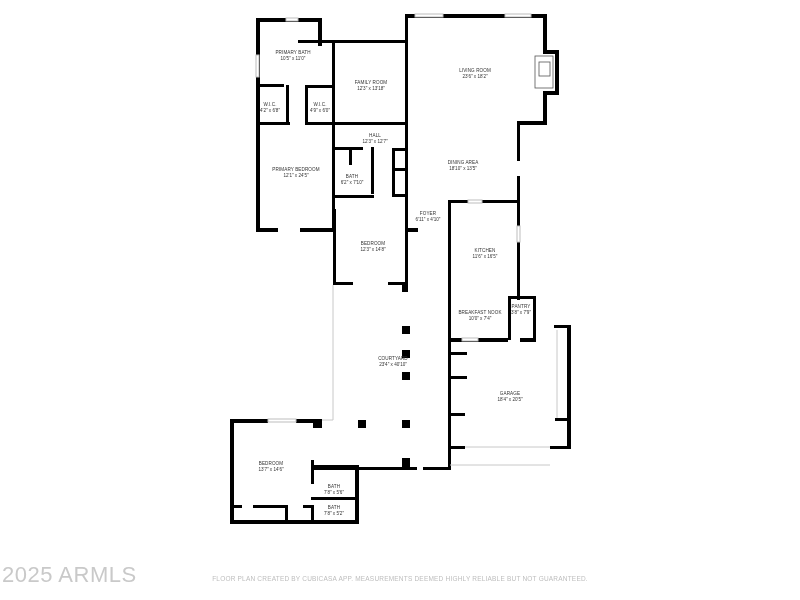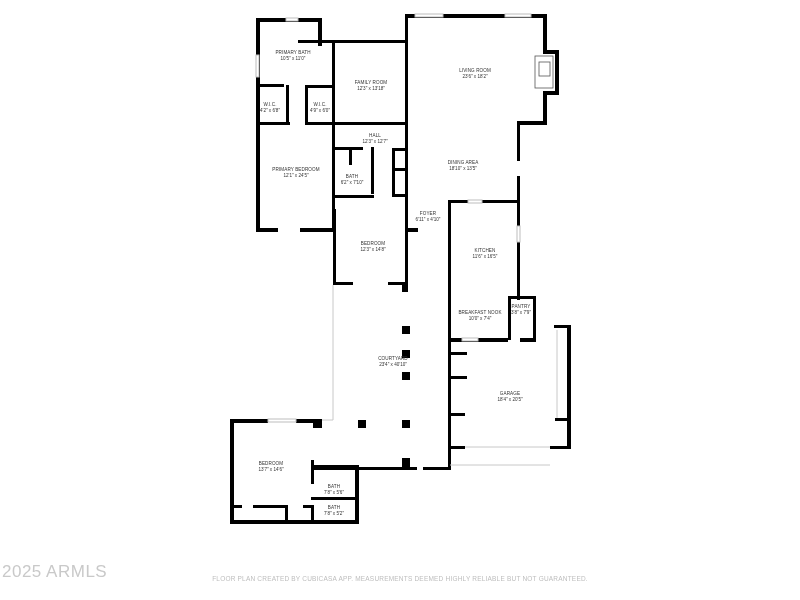--- a/index.html
+++ b/index.html
@@ -4,21 +4,21 @@
   <style>
     html, body { margin: 0; padding: 0; background: #ffffff; }
     body { width: 800px; height: 600px; position: relative; overflow: hidden;
            font-family: "Liberation Sans", sans-serif; }
     #plan { position: absolute; left: 0; top: 0; width: 800px; height: 600px; }
     .wall { fill: #000; }
     .thin { stroke: #c8c8c8; stroke-width: 1; fill: none; }
     .win { fill: #fff; stroke: #bdbdbd; stroke-width: 1; }
     .lbl { font-family: "Liberation Sans", sans-serif; font-size: 4.6px; fill: #333; text-anchor: middle; letter-spacing: 0.1px; }
     .dim { font-family: "Liberation Sans", sans-serif; font-size: 4.6px; fill: #333; text-anchor: middle; }
-    .watermark { position: absolute; left: 2px; top: 562px; font-size: 17px; color: #c9c9c9;
+    .watermark { position: absolute; left: 2px; top: 562px; font-size: 22px; color: #c9c9c9;
                  letter-spacing: 0.5px; font-family: "Liberation Sans", sans-serif; }
     .disclaimer { position: absolute; left: 0; width: 800px; top: 575px; text-align: center;
                   font-size: 6.5px; color: #bdbdbd; letter-spacing: 0.2px; font-family: "Liberation Sans", sans-serif; }
   </style>
 </head>
 <body>
 
 <svg id="plan" viewBox="0 0 800 600" xmlns="http://www.w3.org/2000/svg">
   <g>
 

